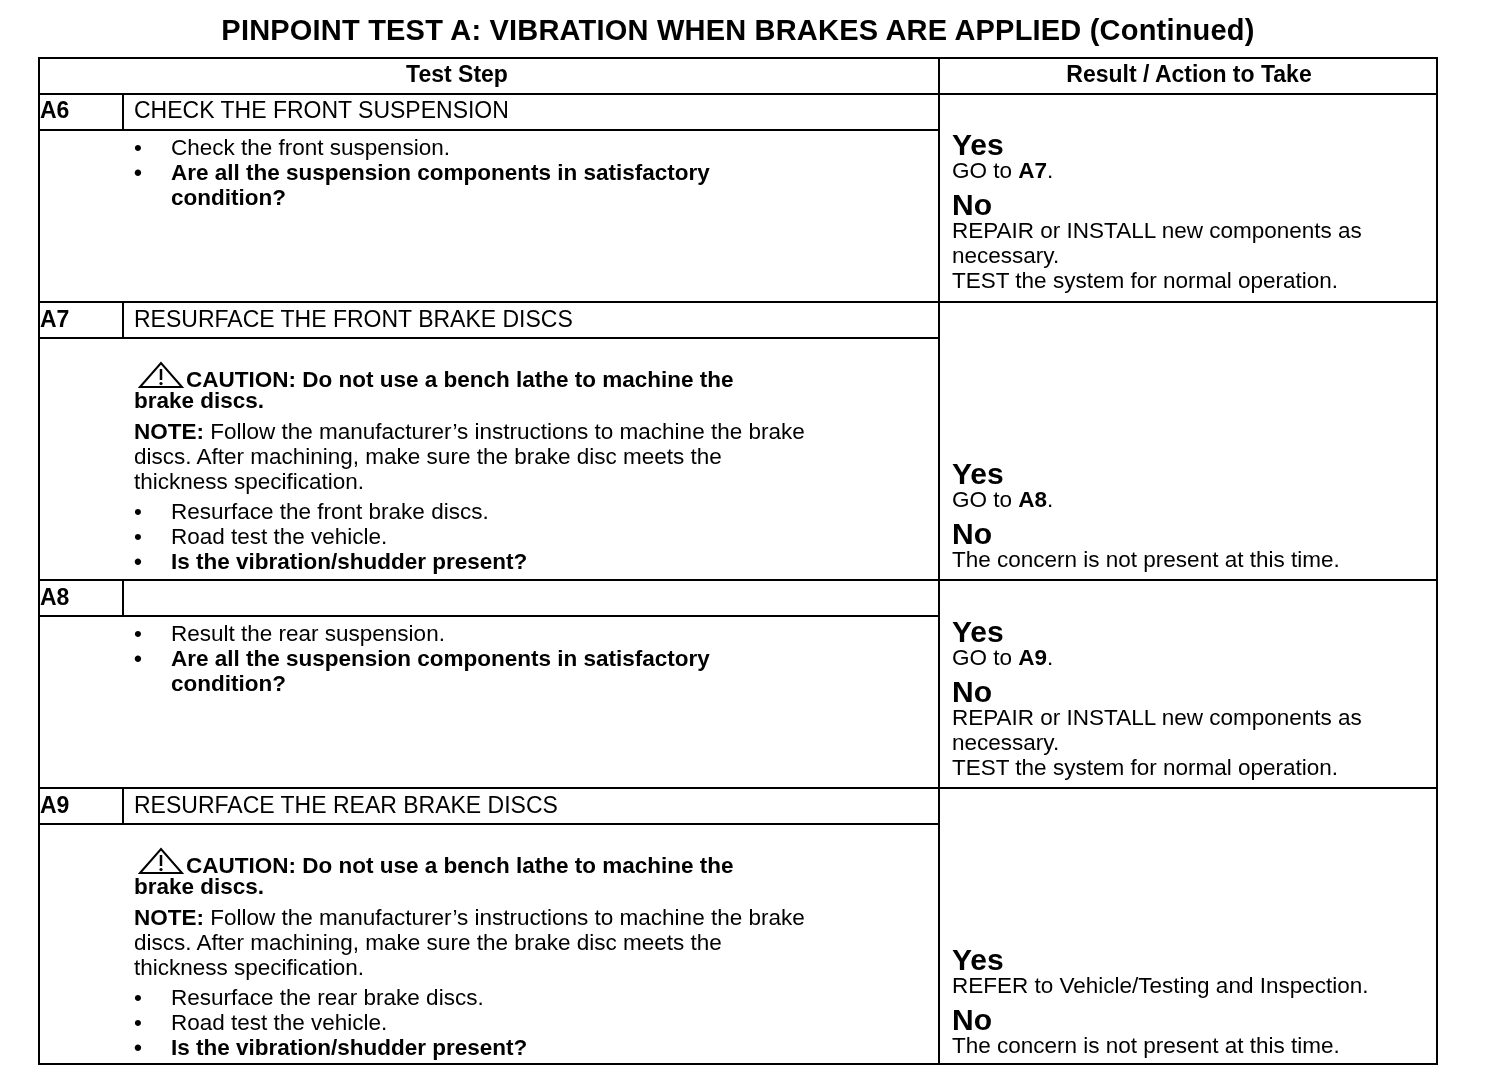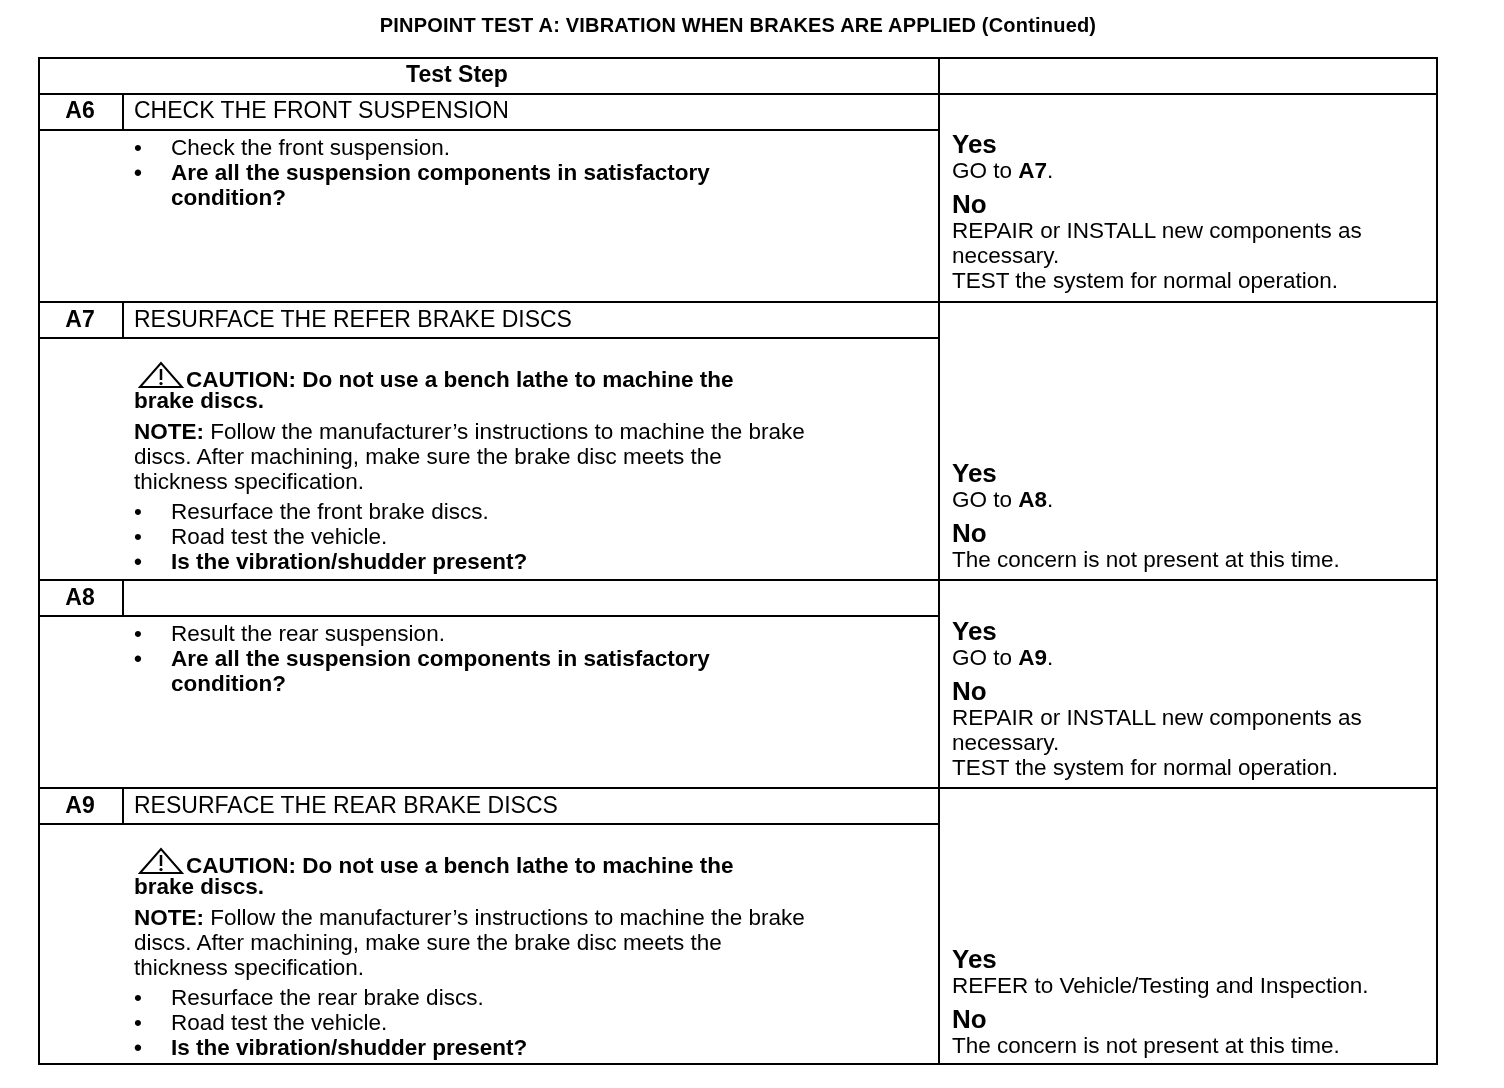--- a/index.html
+++ b/index.html
@@ -1,45 +1,46 @@
 <!DOCTYPE html>
 <html><head>
 <meta charset="utf-8">
 <style>
   html, body { margin:0; padding:0; background:#fff; }
   body { width:1504px; height:1088px; position:relative; overflow:hidden; color:#000;
          font-family:"Liberation Sans", sans-serif; }
   .title { position:absolute; top:14px; left:0; width:1476px; text-align:center;
-           font-size:20px; font-weight:bold; letter-spacing:0.2px; }
+           font-size:29px; font-weight:bold; letter-spacing:0.2px; }
   .tbl { position:absolute; left:38px; top:57px; width:1400px; height:1008px;
          border:2px solid #000; box-sizing:border-box; }
   .vline { position:absolute; background:#000; width:2px; }
   .hline { position:absolute; background:#000; height:2px; }
   .hdr { position:absolute; font-size:23px; font-weight:bold; text-align:center; }
-  .stepid { position:absolute; font-size:23px; font-weight:bold; width:80px; text-align:center; }
+  .stepid { position:absolute; font-size:23px; font-weight:bold; width:80px; text-align:left; }
   .steptitle { position:absolute; font-size:23px; font-weight:normal; }
   .txt { position:absolute; font-size:22.5px; line-height:25px; }
   .b { font-weight:bold; }
   .bul { position:absolute; font-size:22.5px; line-height:25px; }
   .bul .dot { position:absolute; left:0; top:0; }
   .bul .t { position:absolute; left:37px; top:0; white-space:nowrap; }
   .res { position:absolute; left:912px; font-size:22.5px; line-height:25px; }
-  .res .lbl { font-weight:bold; font-size:26px; line-height:27px; }
+  .res .lbl { font-weight:bold; font-size:30px; line-height:27px; }
   .warn { display:inline-block; width:52px; height:28px; vertical-align:-2px; }
 </style>
 </head>
 <body>
 
 <div class="title">PINPOINT TEST  A: VIBRATION WHEN BRAKES ARE APPLIED (Continued)</div>
 
 <div class="tbl">
 
   <div class="vline" style="left:898px; top:0; height:1004px;"></div>
 
   <div class="hdr" style="left:0; top:2px; width:834px;">Test Step</div>
+  <div class="hdr" style="left:900px; top:2px; width:498px;">Result / Action to Take</div>
   <div class="hline" style="left:0; top:34px; width:1396px;"></div>
 
   <div class="stepid" style="left:0; top:38px;">A6</div>
   <div class="vline" style="left:82px; top:36px; height:36px;"></div>
   <div class="steptitle" style="left:94px; top:38px;">CHECK THE FRONT SUSPENSION</div>
   <div class="hline" style="left:0; top:70px; width:898px;"></div>
   <div class="bul" style="left:94px; top:76px;">
     <span class="dot">•</span>
       <span class="t">Check the front suspension.</span>
     </div>
@@ -55,21 +56,21 @@
     <div><span>GO to </span><a class="b">A7</a><span>.</span></div>
     <div class="lbl" style="margin-top:8px;">No</div>
     <div>REPAIR or INSTALL new components as</div>
     <div>necessary.</div>
     <div>TEST the system for normal operation.</div>
   </div>
   <div class="hline" style="left:0; top:242px; width:1396px;"></div>
 
   <div class="stepid" style="left:0; top:247px;">A7</div>
   <div class="vline" style="left:82px; top:244px; height:36px;"></div>
-  <div class="steptitle" style="left:94px; top:247px;">RESURFACE THE REFER BRAKE DISCS</div>
+  <div class="steptitle" style="left:94px; top:247px;">RESURFACE THE FRONT BRAKE DISCS</div>
   <div class="hline" style="left:0; top:278px; width:898px;"></div>
   <div class="txt b" style="left:94px; top:302px; white-space:nowrap;">
     <svg class="warn" viewBox="0 0 52 28">
         <polygon points="6,26 27,2 48,26" fill="none" stroke="#000" stroke-width="2"></polygon>
         <line x1="27" y1="8" x2="27" y2="19" stroke="#000" stroke-width="2.5"></line>
         <circle cx="27" cy="22.5" r="1.6" fill="#000"></circle>
       </svg><span>CAUTION: Do not use a bench lathe to machine the</span></div>
   <div class="txt b" style="left:94px; top:329px;">brake discs.</div>
   <div class="txt" style="left:94px; top:360px; white-space:nowrap;"><span class="b">NOTE:</span><span> Follow the manufacturer’s instructions to machine the brake</span></div>
   <div class="txt" style="left:94px; top:385px; white-space:nowrap;">discs. After machining, make sure the brake disc meets the</div>

